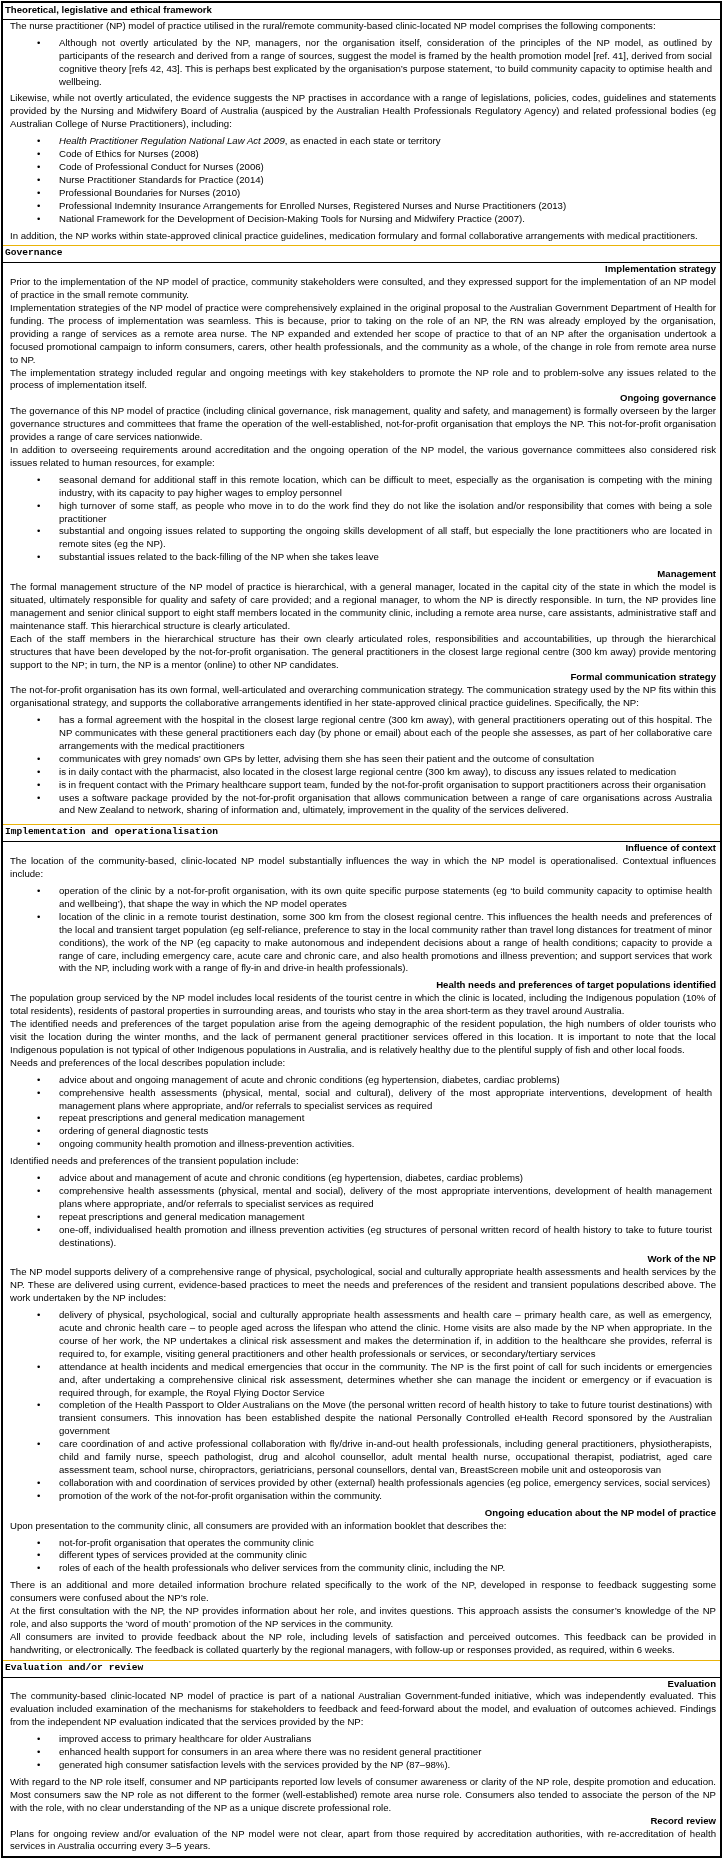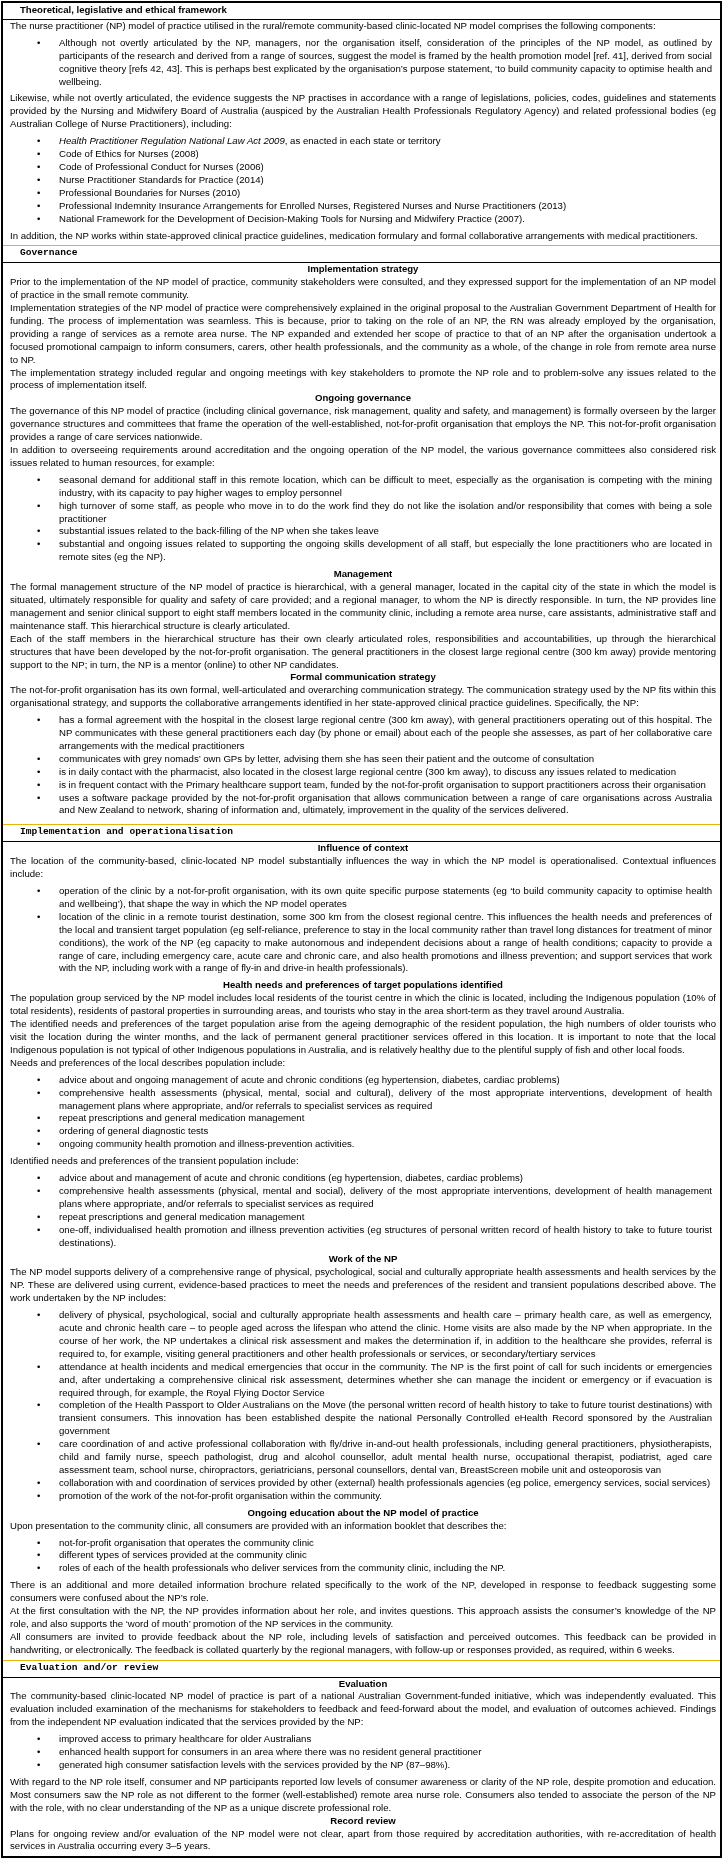--- a/index.html
+++ b/index.html
@@ -15,38 +15,38 @@
   }
   .doc-table {
     margin: 1px;
     border: 2px solid #000000;
     font-size: 9.6px;
     line-height: 12.9px;
     background: #ffffff;
   }
   .section-header-row {
     font-weight: 700;
-    padding: 1px 6px 2px 17px;
+    padding: 1px 6px 2px 2px;
     border-bottom: 1px solid #000000;
   }
   .section-body + .section-header-row {
     border-top: 1px solid #eab308;
     font-family: Liberation Mono, monospace;
   }
   .section-body {
     padding: 0 4px 3px 7px;
   }
   .para {
     margin: 0;
     text-align: justify;
   }
   .subhead {
     margin: 0;
     font-weight: 700;
-    text-align: center;
+    text-align: right;
   }
   ul.bullets {
     margin: 4px;
     padding: 0;
     list-style: none;
   }
   li.bullet {
     position: relative;
     padding-left: 45px;
     text-align: justify;
@@ -86,22 +86,22 @@
       <p class="subhead">Implementation strategy</p>
       <p class="para">Prior to the implementation of the NP model of practice, community stakeholders were consulted, and they expressed support for the implementation of an NP model of practice in the small remote community.</p>
       <p class="para">Implementation strategies of the NP model of practice were comprehensively explained in the original proposal to the Australian Government Department of Health for funding. The process of implementation was seamless. This is because, prior to taking on the role of an NP, the RN was already employed by the organisation, providing a range of services as a remote area nurse. The NP expanded and extended her scope of practice to that of an NP after the organisation undertook a focused promotional campaign to inform consumers, carers, other health professionals, and the community as a whole, of the change in role from remote area nurse to NP.</p>
       <p class="para">The implementation strategy included regular and ongoing meetings with key stakeholders to promote the NP role and to problem-solve any issues related to the process of implementation itself.</p>
       <p class="subhead">Ongoing governance</p>
       <p class="para">The governance of this NP model of practice (including clinical governance, risk management, quality and safety, and management) is formally overseen by the larger governance structures and committees that frame the operation of the well-established, not-for-profit organisation that employs the NP. This not-for-profit organisation provides a range of care services nationwide.</p>
       <p class="para">In addition to overseeing requirements around accreditation and the ongoing operation of the NP model, the various governance committees also considered risk issues related to human resources, for example:</p>
       <ul class="bullets">
         <li class="bullet">seasonal demand for additional staff in this remote location, which can be difficult to meet, especially as the organisation is competing with the mining industry, with its capacity to pay higher wages to employ personnel</li>
         <li class="bullet">high turnover of some staff, as people who move in to do the work find they do not like the isolation and/or responsibility that comes with being a sole practitioner</li>
+        <li class="bullet">substantial and ongoing issues related to supporting the ongoing skills development of all staff, but especially the lone practitioners who are located in remote sites (eg the NP).</li>
         <li class="bullet">substantial issues related to the back-filling of the NP when she takes leave</li>
-        <li class="bullet">substantial and ongoing issues related to supporting the ongoing skills development of all staff, but especially the lone practitioners who are located in remote sites (eg the NP).</li>
       </ul>
       <p class="subhead">Management</p>
       <p class="para">The formal management structure of the NP model of practice is hierarchical, with a general manager, located in the capital city of the state in which the model is situated, ultimately responsible for quality and safety of care provided; and a regional manager, to whom the NP is directly responsible. In turn, the NP provides line management and senior clinical support to eight staff members located in the community clinic, including a remote area nurse, care assistants, administrative staff and maintenance staff. This hierarchical structure is clearly articulated.</p>
       <p class="para">Each of the staff members in the hierarchical structure has their own clearly articulated roles, responsibilities and accountabilities, up through the hierarchical structures that have been developed by the not-for-profit organisation. The general practitioners in the closest large regional centre (300 km away) provide mentoring support to the NP; in turn, the NP is a mentor (online) to other NP candidates.</p>
       <p class="subhead">Formal communication strategy</p>
       <p class="para">The not-for-profit organisation has its own formal, well-articulated and overarching communication strategy. The communication strategy used by the NP fits within this organisational strategy, and supports the collaborative arrangements identified in her state-approved clinical practice guidelines. Specifically, the NP:</p>
       <ul class="bullets">
         <li class="bullet">has a formal agreement with the hospital in the closest large regional centre (300 km away), with general practitioners operating out of this hospital. The NP communicates with these general practitioners each day (by phone or email) about each of the people she assesses, as part of her collaborative care arrangements with the medical practitioners</li>
         <li class="bullet">communicates with grey nomads’ own GPs by letter, advising them she has seen their patient and the outcome of consultation</li>
         <li class="bullet">is in daily contact with the pharmacist, also located in the closest large regional centre (300 km away), to discuss any issues related to medication</li>

